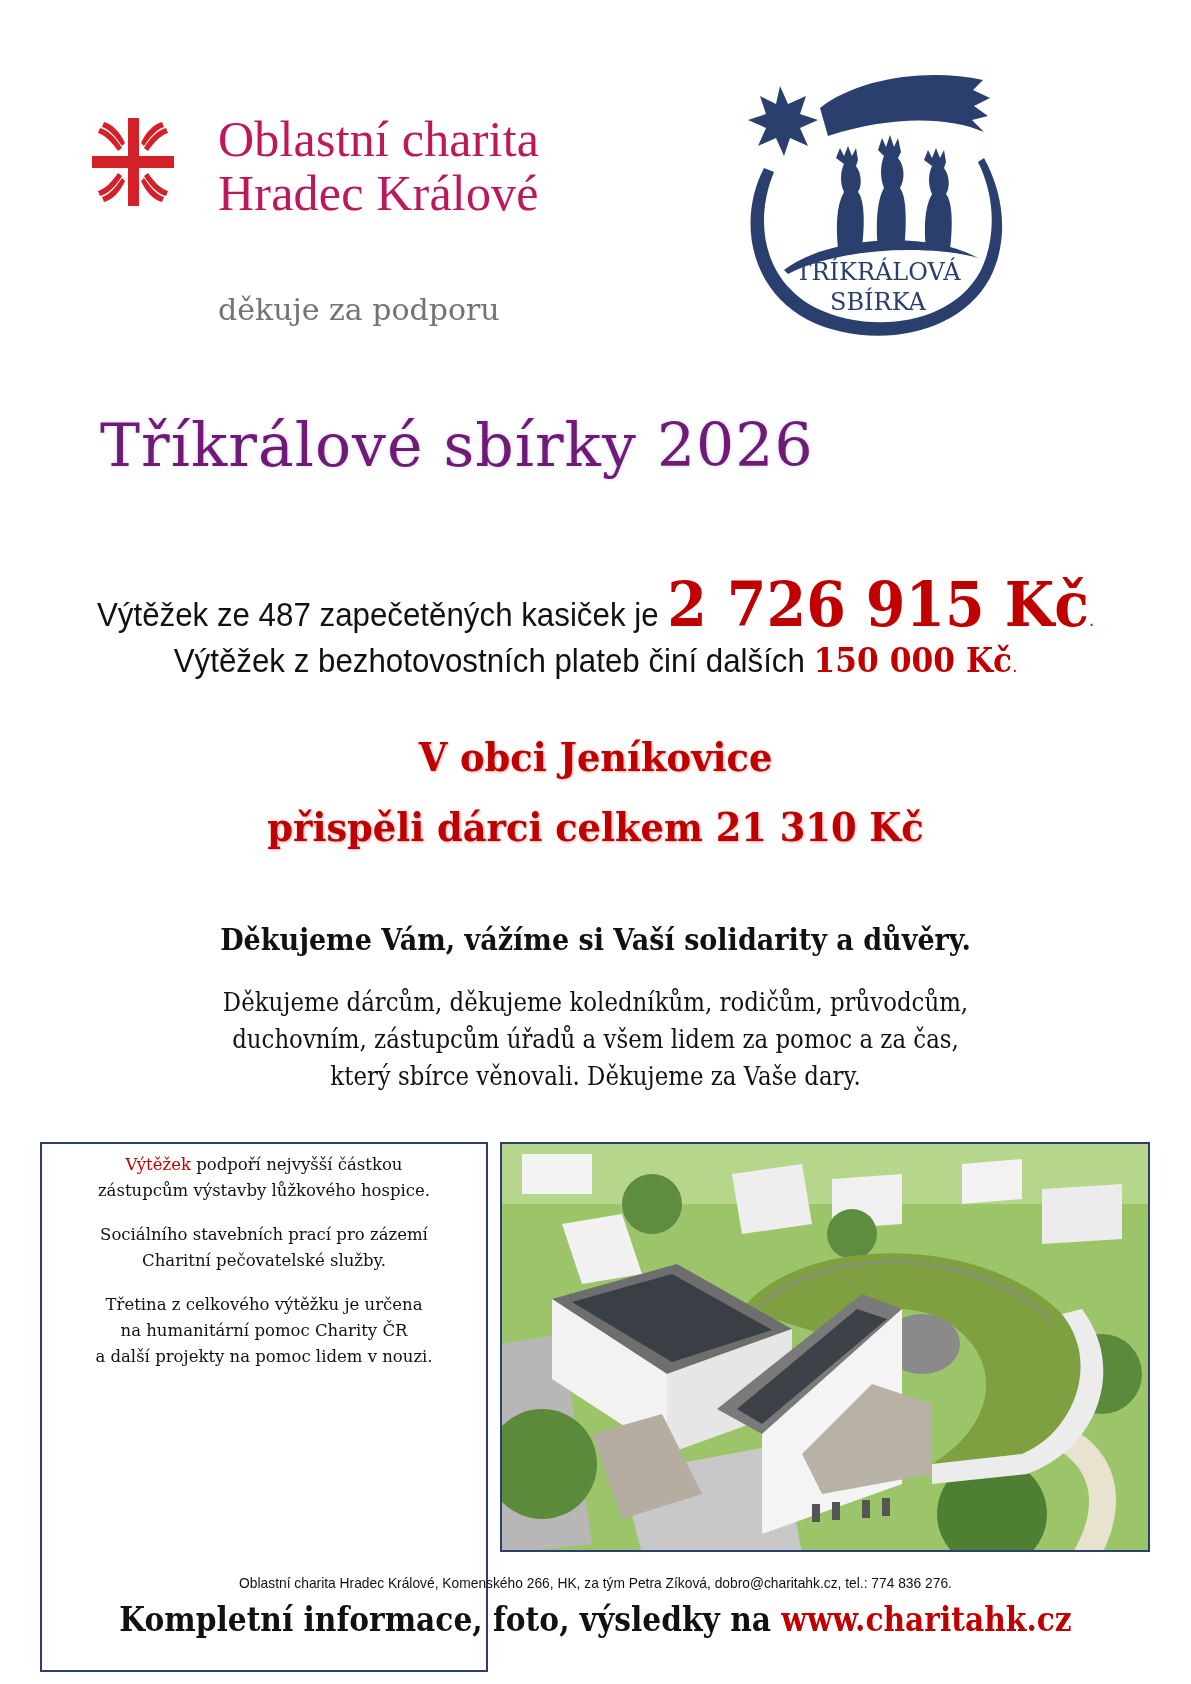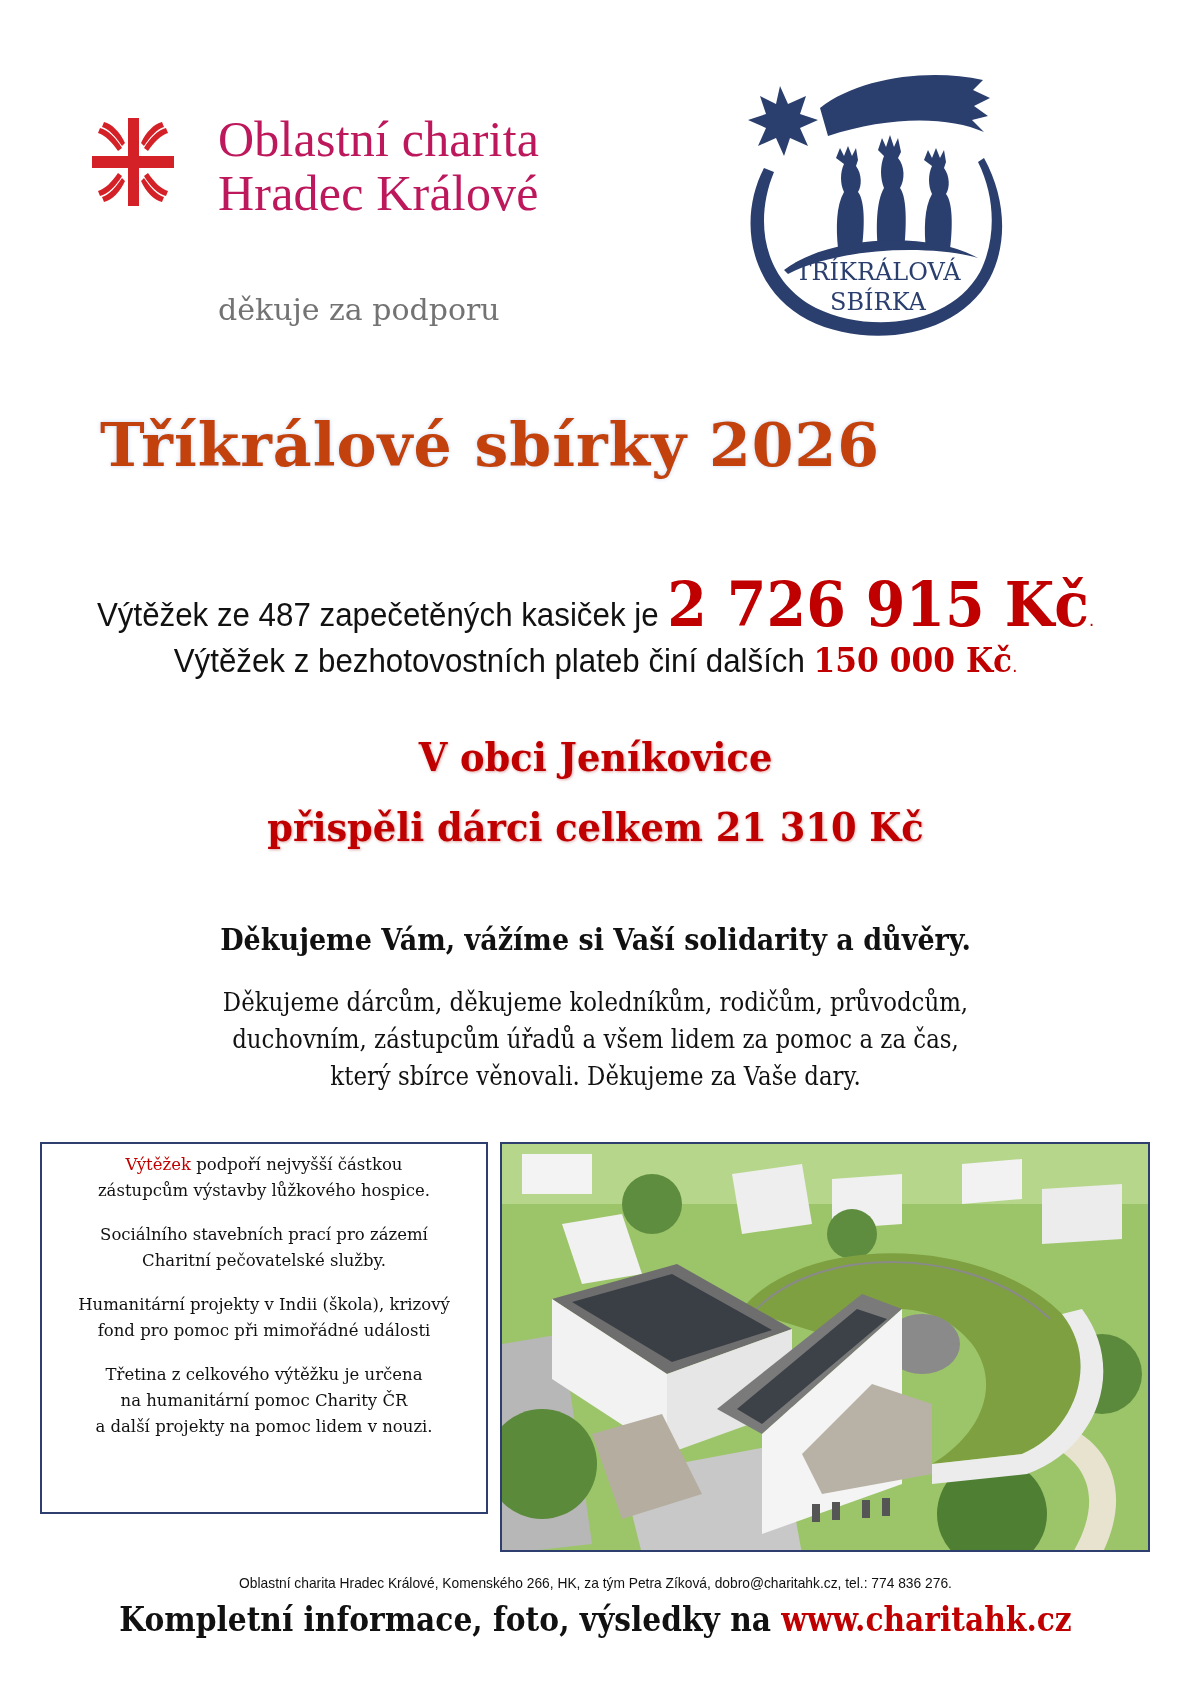--- a/index.html
+++ b/index.html
@@ -7,35 +7,35 @@
     .abs { position: absolute; }
 
     
     .charita-logo { left: 92px; top: 118px; width: 82px; height: 88px; }
     .charita-name { left: 218px; top: 112px; font-family: "Liberation Serif", serif; font-size: 50px; line-height: 54px; color: #be185d; letter-spacing: 0.2px; }
     .thanks-sub { left: 218px; top: 292px; font-family: "DejaVu Serif", serif; font-size: 30px; color: #737373; }
 
     
     .tk-logo { left: 728px; top: 58px; width: 300px; height: 290px; }
 
-    .main-title { left: 100px; top: 410px; font-family: "DejaVu Serif", serif; font-weight: bold; font-size: 60px; color: #c2410c; text-shadow: 0 0 4px #c9d6ee; letter-spacing: 1px; }
+    .main-title { left: 100px; top: 410px; font-family: "DejaVu Serif", serif; font-weight: normal; font-size: 60px; color: #701a75; text-shadow: 0 0 4px #c9d6ee; letter-spacing: 1px; }
 
     .line-proceeds { left: 0; width: 1191px; text-align: center; font-family: "Liberation Sans Narrow", "Liberation Sans", sans-serif; color: #111; }
     .line-1 { top: 568px; font-size: 34px; transform: scaleX(0.92); transform-origin: center; }
     .line-1 .big { font-family: "DejaVu Serif", serif; font-weight: bold; font-size: 62px; color: #c00000; }
     .line-1 .dot, .line-2 .dot { color: #c00000; font-size: 20px; }
     .line-2 { top: 640px; font-size: 34px; transform: scaleX(0.92); transform-origin: center; }
     .line-2 .mid { font-family: "DejaVu Serif", serif; font-weight: bold; font-size: 34px; color: #c00000; }
 
     .village { left: 0; width: 1191px; text-align: center; font-family: "DejaVu Serif", serif; font-weight: bold; color: #c00000; font-size: 40px; line-height: 70px; top: 722px; text-shadow: 1px 1px 3px #d9a8a8; transform: scaleX(0.92); }
 
     .thanks-head { left: 0; width: 1191px; text-align: center; top: 922px; font-family: "DejaVu Serif", serif; font-weight: bold; font-size: 30px; color: #111; transform: scaleX(0.9); }
     .thanks-body { left: 0; width: 1191px; text-align: center; top: 984px; font-family: "DejaVu Serif", serif; font-size: 26px; line-height: 37px; color: #111; transform: scaleX(0.88); }
 
-    .info-box { left: 40px; top: 1142px; width: 448px; height: 372px; border: 2px solid #2e3e6e; box-sizing: border-box; background: #fff; text-align: center; font-family: "DejaVu Serif", serif; font-size: 16.5px; line-height: 26px; color: #111; padding-top: 8px; }
+    .info-box { left: 40px; top: 1142px; width: 448px; height: 530px; border: 2px solid #2e3e6e; box-sizing: border-box; background: #fff; text-align: center; font-family: "DejaVu Serif", serif; font-size: 16.5px; line-height: 26px; color: #111; padding-top: 8px; }
     .info-box p { margin: 0 0 18px 0; }
     .info-box .red { color: #c00000; }
 
     .photo { left: 500px; top: 1142px; width: 650px; height: 410px; border: 2px solid #2e3e6e; box-sizing: border-box; overflow: hidden; background: #cfe0c0; }
 
     .footer-contact { left: 0; width: 1191px; text-align: center; top: 1574px; font-family: "Liberation Sans", sans-serif; font-size: 15px; color: #111; transform: scaleX(0.92); }
     .footer-cta { left: 0; width: 1191px; text-align: center; top: 1600px; font-family: "DejaVu Serif", serif; font-weight: bold; font-size: 33px; color: #111; transform: scaleX(0.9); }
     .footer-cta .url { color: #c00000; }
   </style>
 </head>
@@ -101,21 +101,20 @@
 <div class="abs thanks-head">Děkujeme Vám, vážíme si Vaší solidarity a důvěry.</div>
 <div class="abs thanks-body">
   <div>Děkujeme dárcům, děkujeme koledníkům, rodičům, průvodcům,</div>
   <div>duchovním, zástupcům úřadů a všem lidem za pomoc a za čas,</div>
   <div>který sbírce věnovali. Děkujeme za Vaše dary.</div>
 </div>
 
 <div class="abs info-box">
   <p><span class="red">Výtěžek</span><span> podpoří nejvyšší částkou</span><br><span>zástupcům výstavby lůžkového hospice.</span></p>
   <p><span>Sociálního stavebních prací pro zázemí</span><br><span>Charitní pečovatelské služby.</span></p>
-  <p><span>Humanitární projekty v Indii (škola), krizový</span><br><span>fond pro pomoc při mimořádné události</span></p>
   <p style="margin-bottom:16px"><span>Třetina z celkového výtěžku je určena</span><br><span>na humanitární pomoc Charity ČR</span><br><span>a další projekty na pomoc lidem v nouzi.</span></p>
 </div>
 
 <div class="abs photo">
   <svg width="650" height="410" viewBox="0 0 650 410">
     <rect width="650" height="410" fill="#9cc56a"></rect>
 
     <rect x="0" y="0" width="650" height="60" fill="#b6d68b"></rect>
     <polygon points="20,10 90,10 90,50 20,50" fill="#f3f3f3"></polygon>
     <polygon points="230,30 300,20 310,80 240,90" fill="#eeeeee"></polygon>

